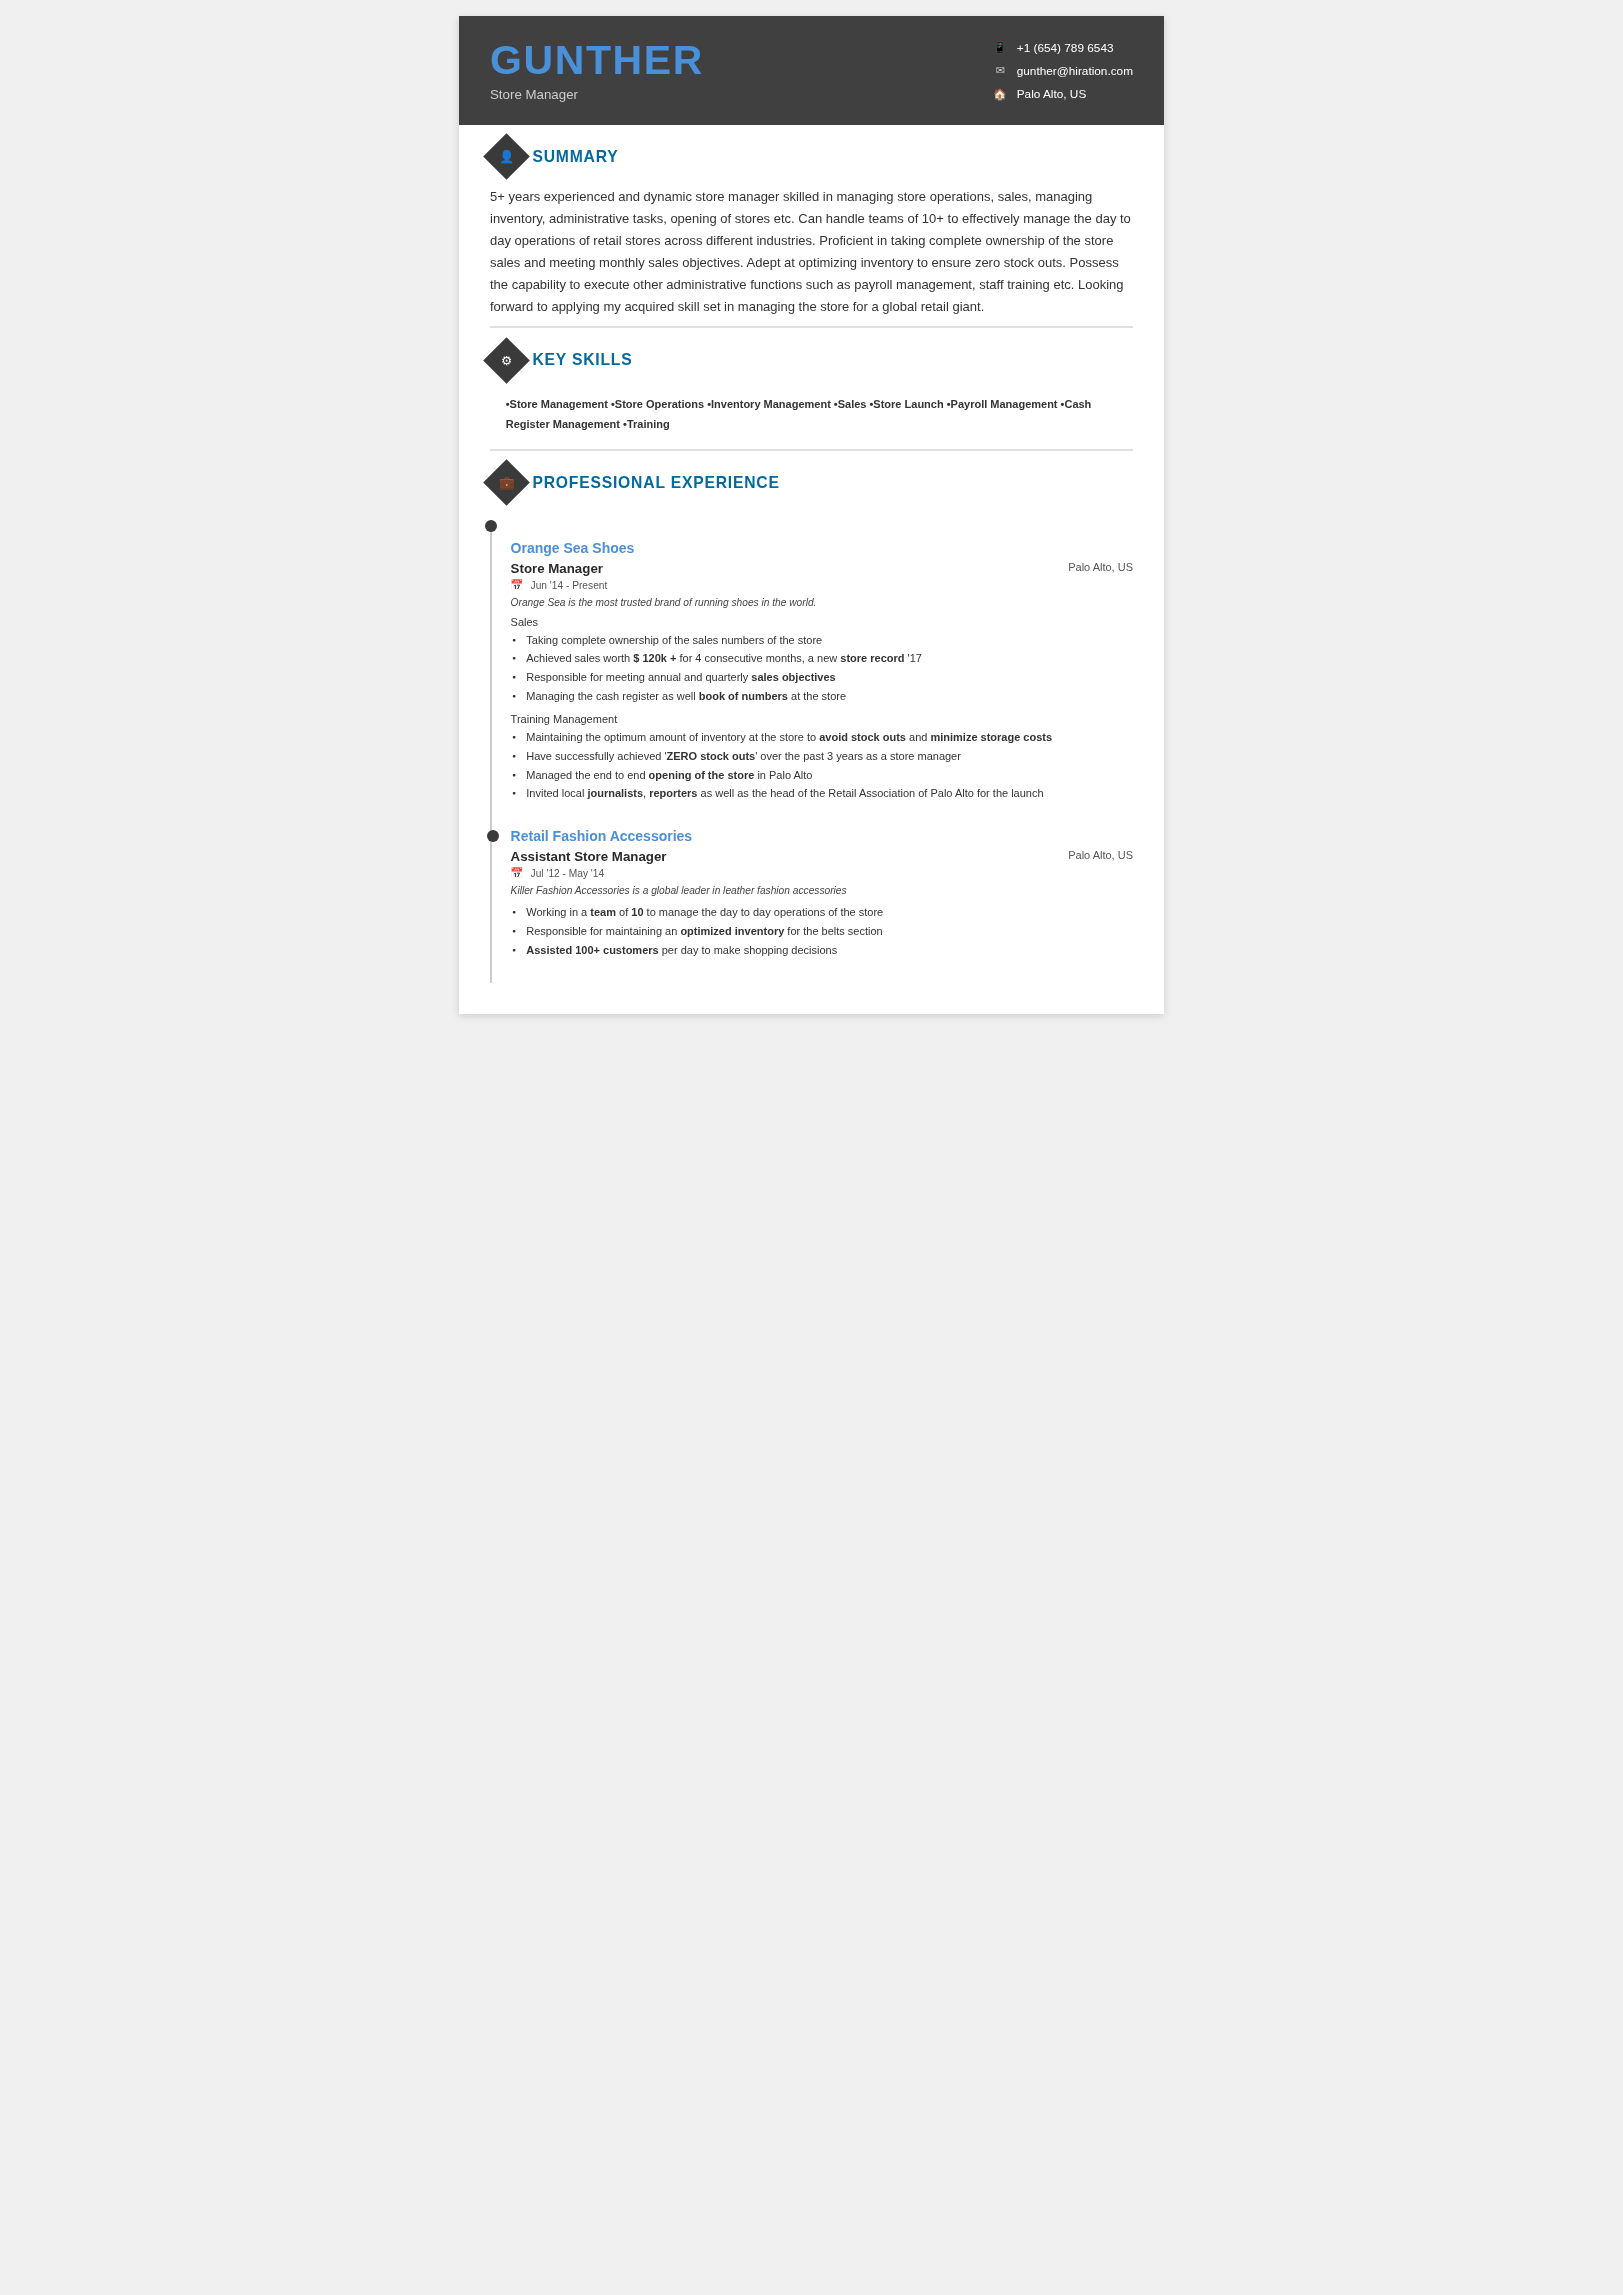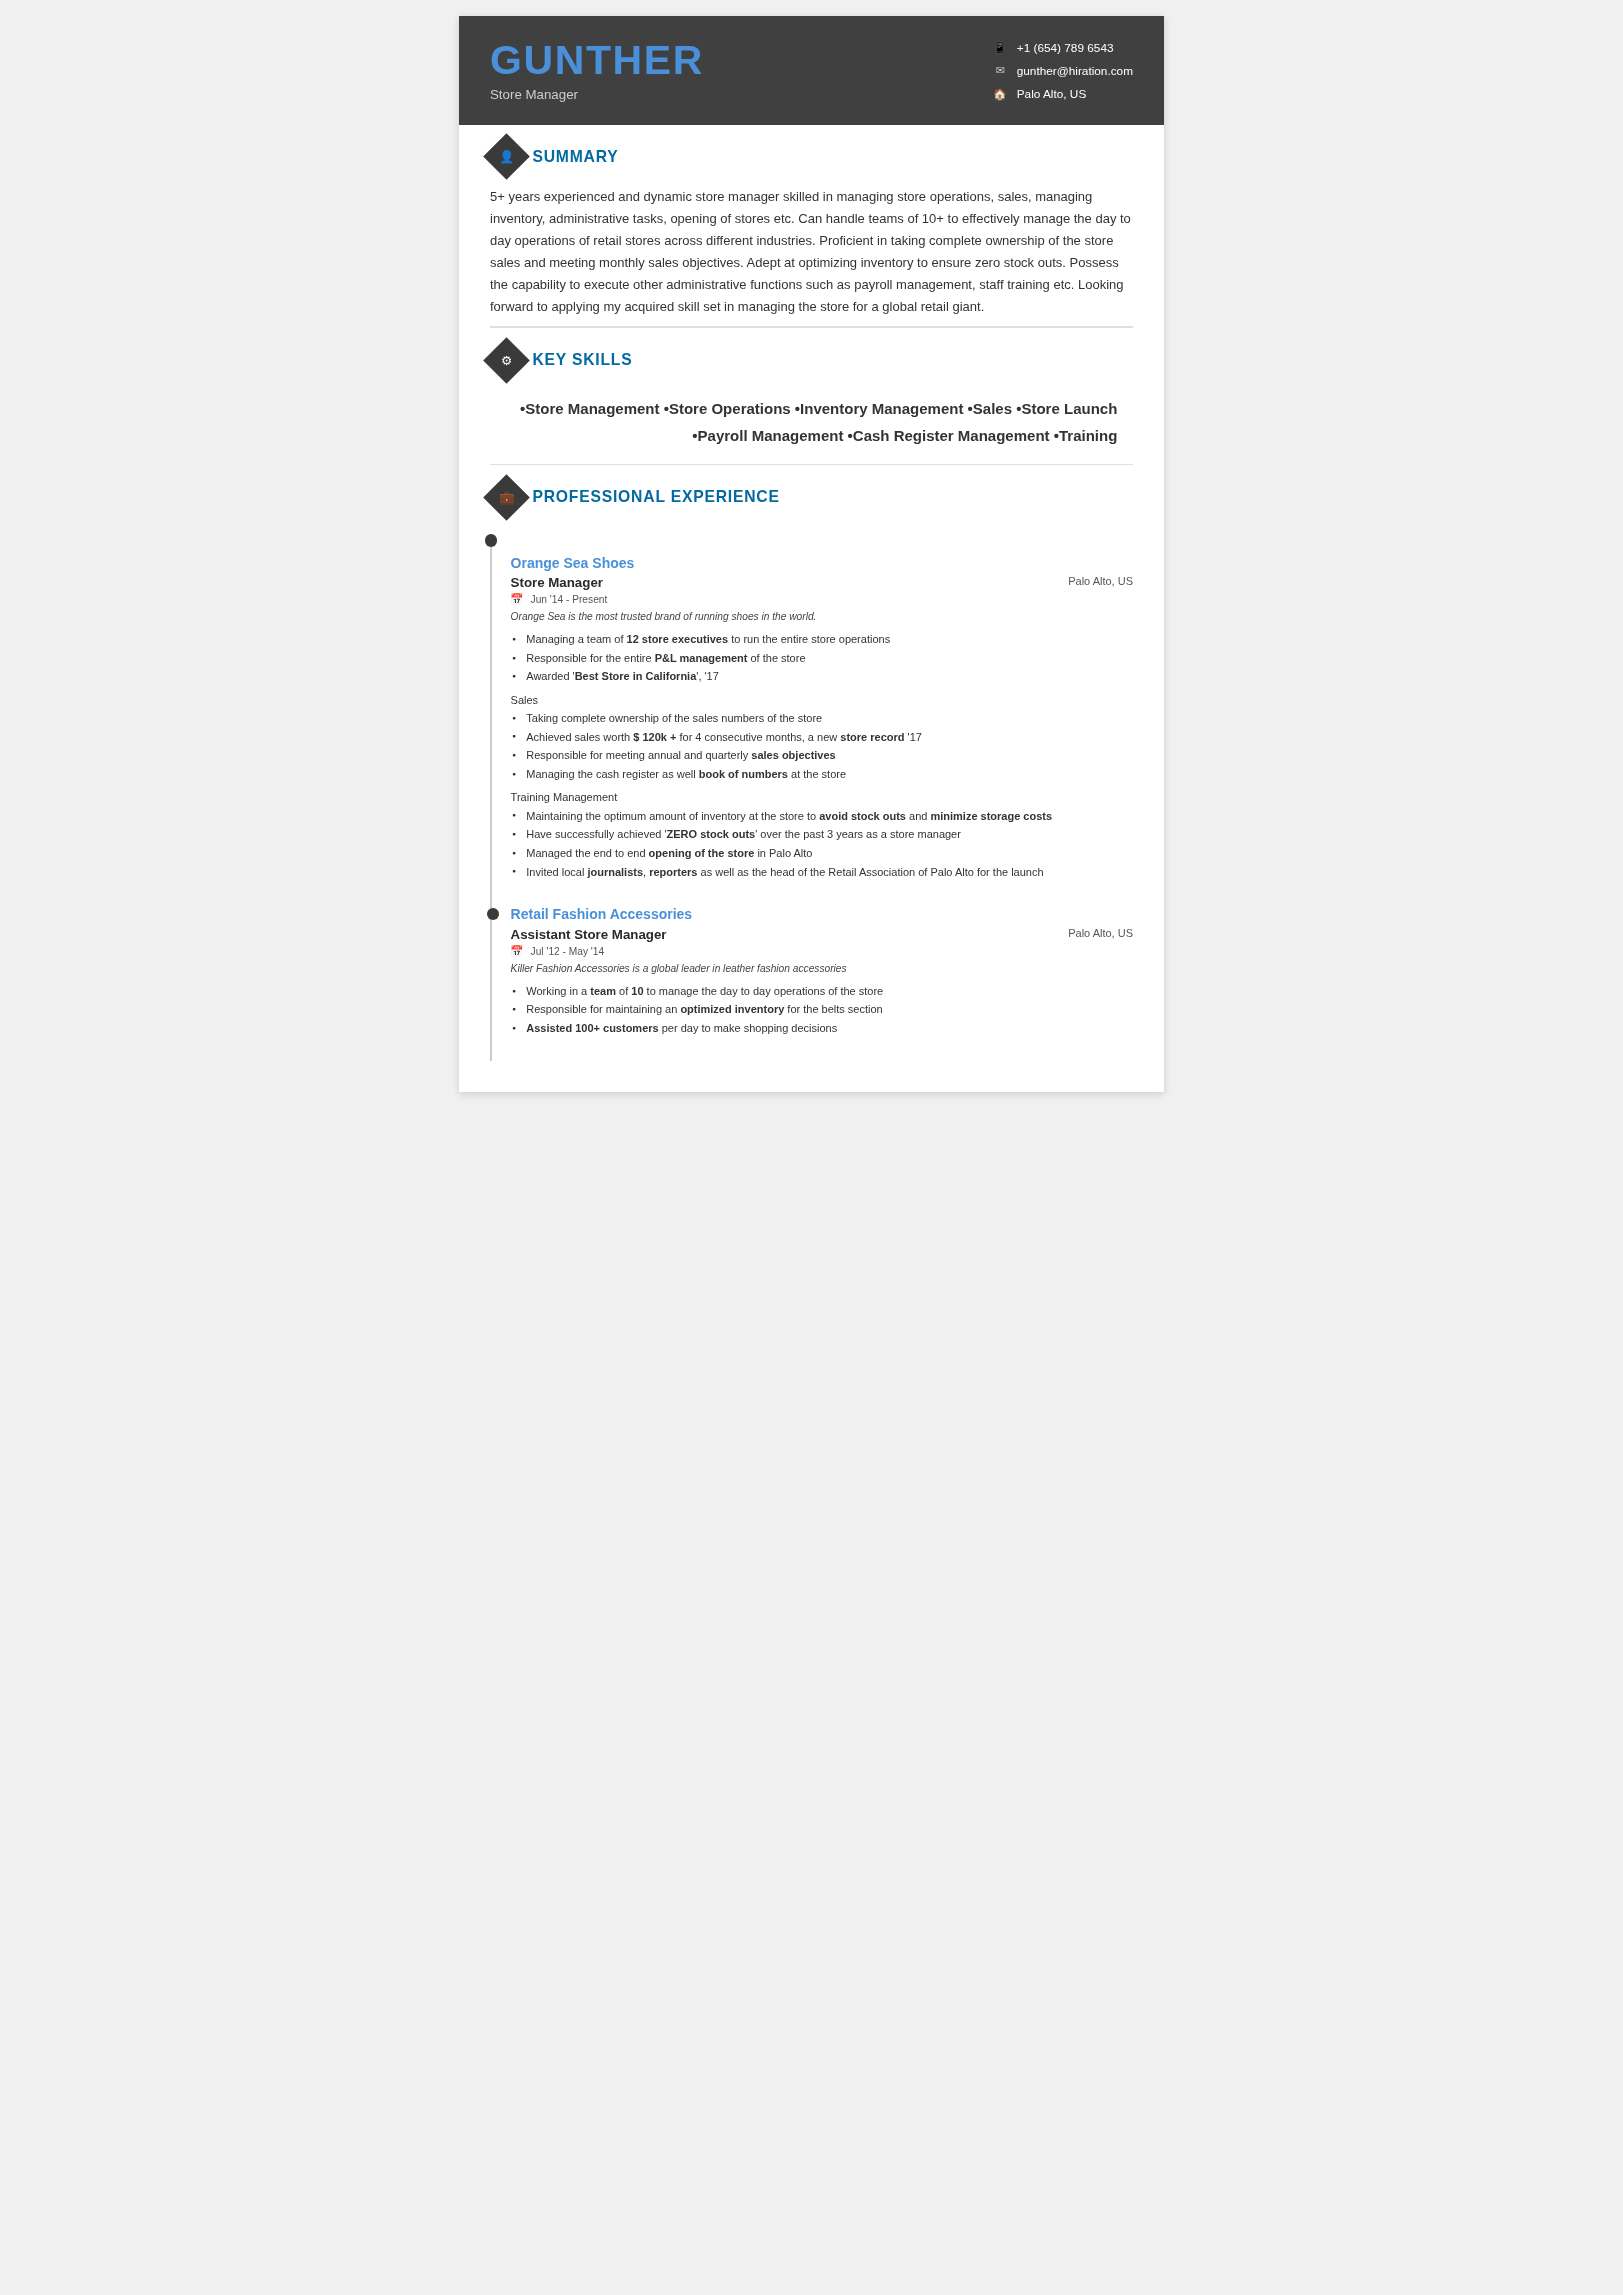--- a/index.html
+++ b/index.html
@@ -105,23 +105,23 @@
     
     .summary-text {
       font-size: 13px;
       line-height: 1.7;
       color: #333;
       padding: 0;
       margin-top: 10px;
     }
     
     .skills-text {
-      font-size: 15px;
-      color: #333;
-      text-align: right;
+      font-size: 11px;
+      color: #333;
+      text-align: left;
       line-height: 1.8;
       padding: 6.3px 15.7px;
     }
     
     .experience-container {
       display: flex;
       padding: 0 31px;
     }
     .timeline-line {
       width: 1.6px;
@@ -289,25 +289,20 @@
           <div class="job-header">
             <span class="job-title">Store Manager</span>
             <span class="job-location">Palo Alto, US</span>
           </div>
           <div class="job-dates">
             <span class="calendar-icon">📅</span>
             <span>Jun '14 -  Present</span>
           </div>
           <div class="job-description"><i>Orange Sea is the most trusted brand of running shoes in the world.</i></div>
 
-          <ul class="bullet-list">
-            <li>Managing a team of <b>12 store executives</b> to run the entire store operations</li>
-            <li>Responsible for the entire <b>P&amp;L management</b> of the store</li>
-            <li>Awarded '<b>Best Store in California</b>', '17</li>
-          </ul>
 
           <div class="sub-section-title">Sales</div>
           <ul class="bullet-list">
             <li>Taking complete ownership of the sales numbers of the store</li>
             <li>Achieved sales worth <b>$ 120k +</b> for 4 consecutive months, a new <b>store record</b> '17</li>
             <li>Responsible for meeting annual and quarterly <b>sales objectives</b></li>
             <li>Managing the cash register as well <b>book of numbers</b> at the store</li>
           </ul>
 
           <div class="sub-section-title">Training Management</div>

